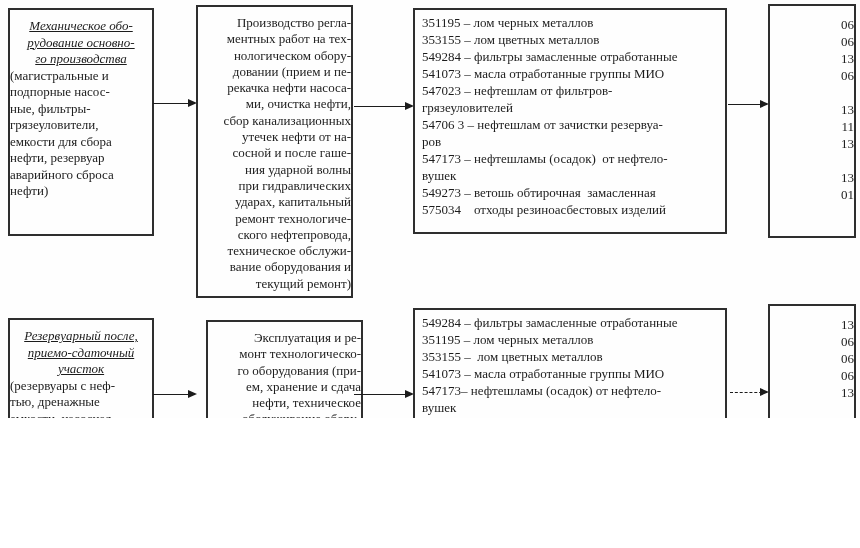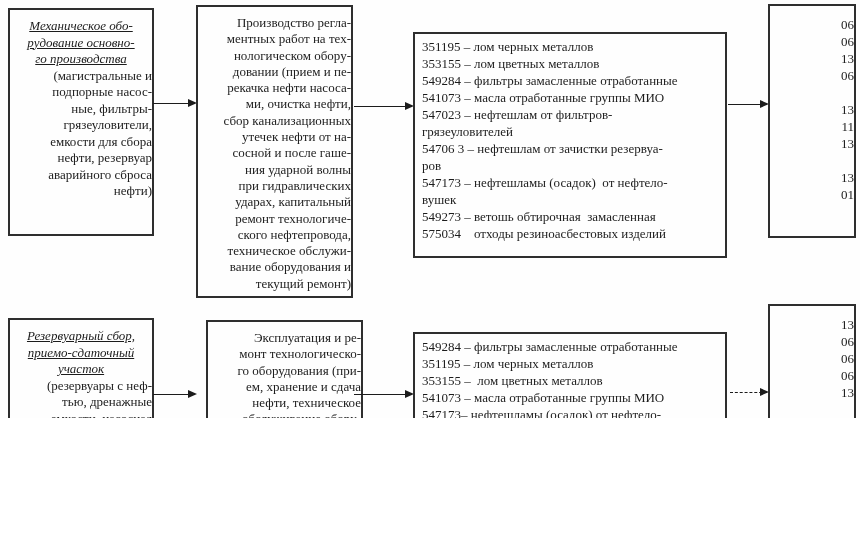--- a/index.html
+++ b/index.html
@@ -20,32 +20,31 @@
   }
   .src .title{
     font-style:italic;
     text-decoration:underline;
     white-space:pre-wrap;
     text-align:center;
     line-height:16.5px;
   }
   .src .detail{
     white-space:pre-wrap;
-    text-align:right;
+    text-align:left;
     line-height:16.5px;
   }
   .src{padding-top:8px;}
   .proc{
     padding-top:8px;
     text-align:right;
   }
   .proc .ptext{white-space:pre-wrap;line-height:16.3px;}
   .waste{
     padding:4px 24px 0 7px;
-    margin-top:24px;
   }
   .waste .wtext{white-space:pre-wrap;line-height:17px;}
   .codes{
     padding-top:10px;
     text-align:right;
   }
   .codes .ctext{white-space:pre-wrap;line-height:17px;}
   .arrow{
     position:absolute;
     height:0;
@@ -152,21 +151,21 @@
 13
 11
 13
 
 13
 01
 </div>
   </div>
 
   <div class="box src r2-src">
-    <div class="title">Резервуарный сбор,
+    <div class="title">Резервуарный после,
 приемо-сдаточный
 участок</div>
     <div class="detail">(резервуары с неф-
 тью, дренажные
 емкости, насосная
 внутрипарковой
 перекачки ветошь,
 нефтепроводы)</div>
   </div>
 

